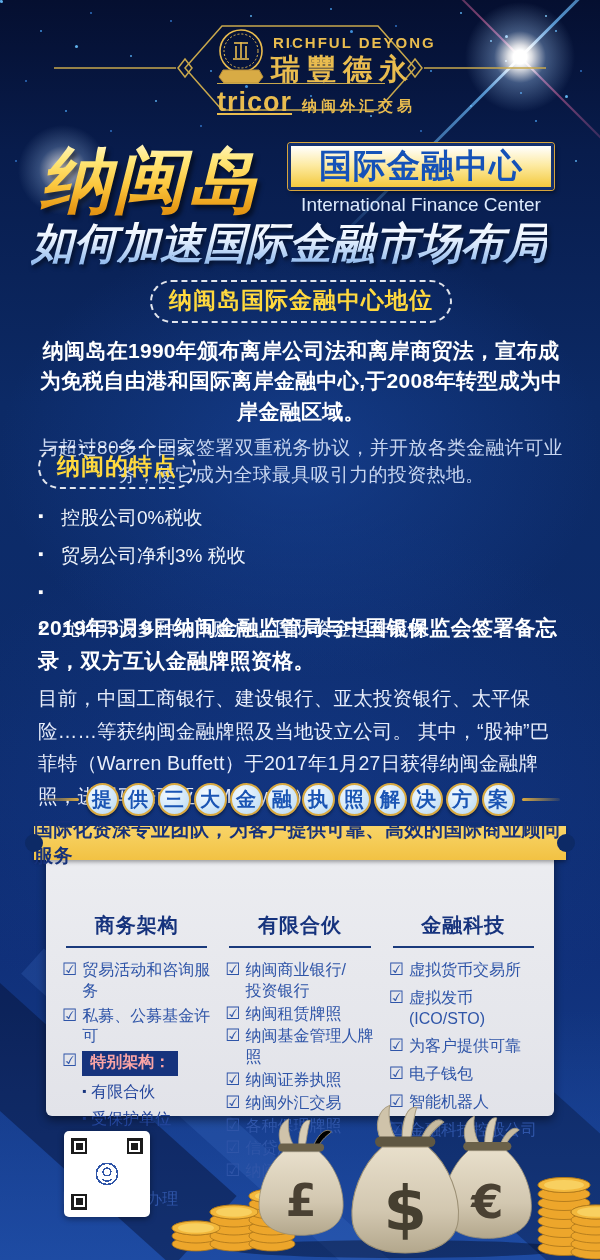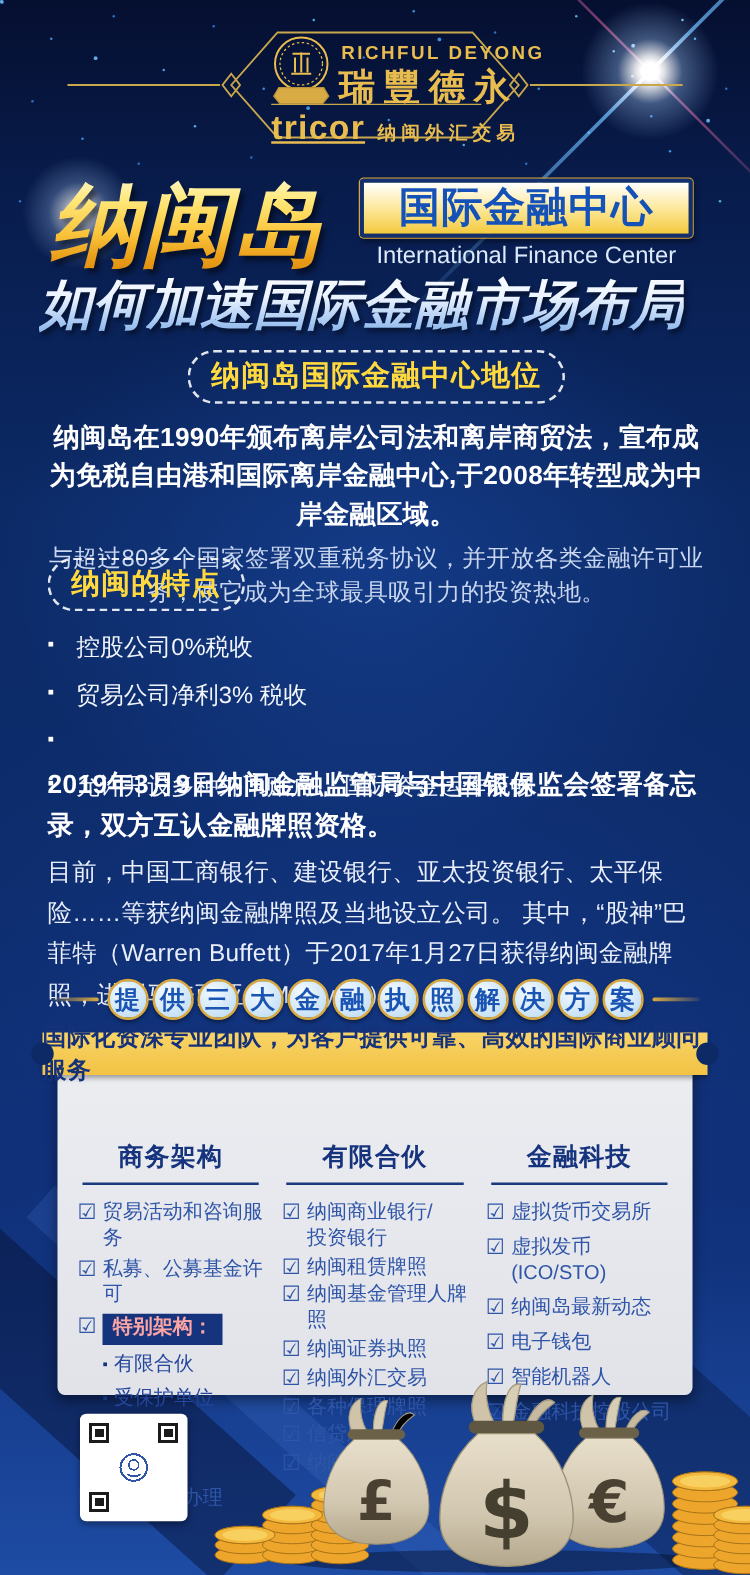--- a/index.html
+++ b/index.html
@@ -326,21 +326,21 @@
               <span class="txt">虚拟货币交易所</span>
             </div>
 
             <div class="item t-check">
               <span class="cb">☑</span>
               <span class="txt">虚拟发币(ICO/STO)</span>
             </div>
 
             <div class="item t-check">
               <span class="cb">☑</span>
-              <span class="txt">纳闽岛最新动态</span>
+              <span class="txt">为客户提供可靠</span>
             </div>
 
             <div class="item t-check">
               <span class="cb">☑</span>
               <span class="txt">电子钱包</span>
             </div>
 
             <div class="item t-check">
               <span class="cb">☑</span>
               <span class="txt">智能机器人</span>

